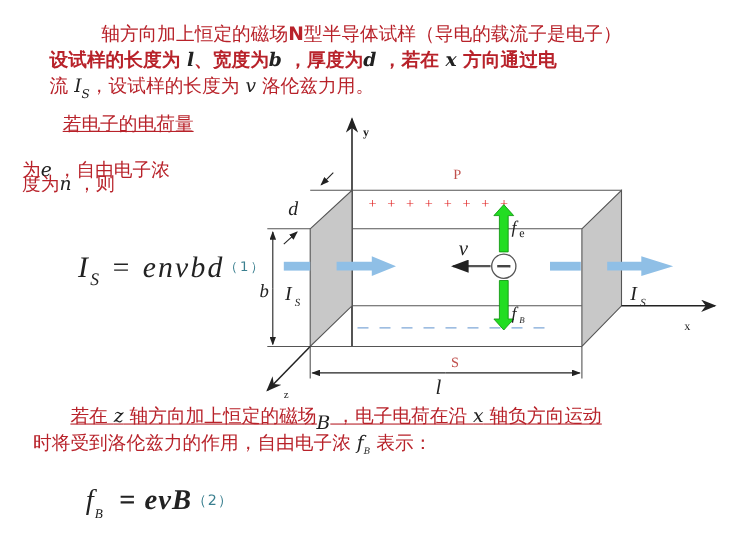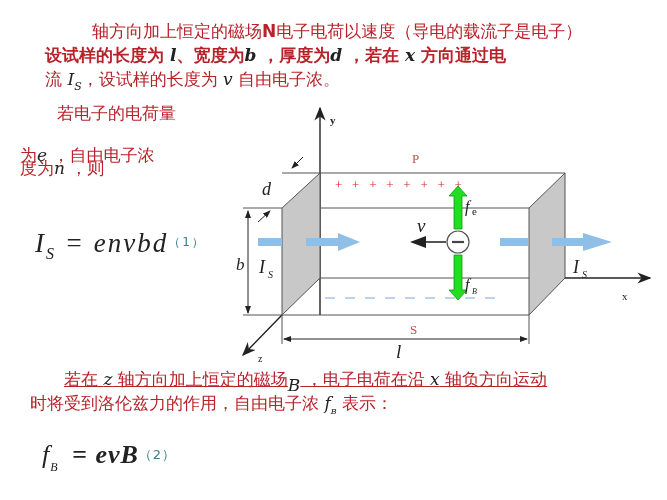--- a/index.html
+++ b/index.html
@@ -1,38 +1,38 @@
 <!DOCTYPE html>
 <html><head>
 <meta charset="utf-8">
 <style>
   html, body { margin:0; padding:0; background:#ffffff; }
   body { width:667px; height:500px; position:relative; overflow:hidden;
          font-family: "DejaVu Sans", sans-serif; }
   .txt { position:absolute; color:#b8222a; font-size:17px; line-height:22px; white-space:nowrap; }
   .m { font-family: "DejaVu Serif", "Liberation Serif", serif; font-style:italic; color:#222; }
   .sub { font-size:11px; vertical-align:-5px; }
-  .eq { position:absolute; font-family: "Liberation Serif", "DejaVu Serif", serif; font-style:italic; color:#222; white-space:nowrap; }
+  .eq { position:absolute; font-family: "Liberation Serif", "DejaVu Serif", serif; font-style:italic; color:#222; white-space:nowrap;margin-left:36px; }
   .eqnum { font-style:normal; font-family:"DejaVu Sans", sans-serif; color:#3a7f8f; font-size:12px; }
   svg text { font-family: "Liberation Serif", "DejaVu Serif", serif; }
 </style>
 </head>
 <body>
 
 <div class="txt" style="left:92px; top:20px;">
-  <span>轴方向加上恒定的磁场</span><span style="font-weight:bold;">N</span><span>电子电荷以速度（导电的载流子是电子）</span>
+  <span>轴方向加上恒定的磁场</span><span style="font-weight:bold;">N</span><span>型半导体试样（导电的载流子是电子）</span>
 </div>
 <div class="txt" style="left:45px; top:44px;font-weight:bold;">
   <span>设试样的长度为 </span><span class="m">l</span><span>、宽度为</span><span class="m">b</span><span> ，厚度为</span><span class="m">d</span><span> ，若在 </span><span class="m">x</span><span> 方向通过电</span>
 </div>
 <div class="txt" style="left:45px; top:68px;">
-  <span>流 </span><span class="m">I</span><span class="m sub">S</span><span>，设试样的长度为 </span><span class="m">v</span><span> 自由电子浓。</span>
+  <span>流 </span><span class="m">I</span><span class="m sub">S</span><span>，设试样的长度为 </span><span class="m">v</span><span> 洛伦兹力用。</span>
 </div>
 
-<div class="txt" style="left:57px; top:102px;">
+<div class="txt" style="left:57px; top:102px;text-decoration:underline;">
   <span>若电子的电荷量</span>
 </div>
 <div class="txt" style="left:20px; top:128px;margin-top:16px;">
   <span>为</span><span class="m">e</span><span> ，自由电子浓</span>
 </div>
 <div class="txt" style="left:20px; top:157px;text-align:right;">
   <span>度为</span><span class="m">n</span><span> ，则</span>
 </div>
 
 <div class="eq" style="left:35px; top:228px; font-size:27px; letter-spacing:2px;">

